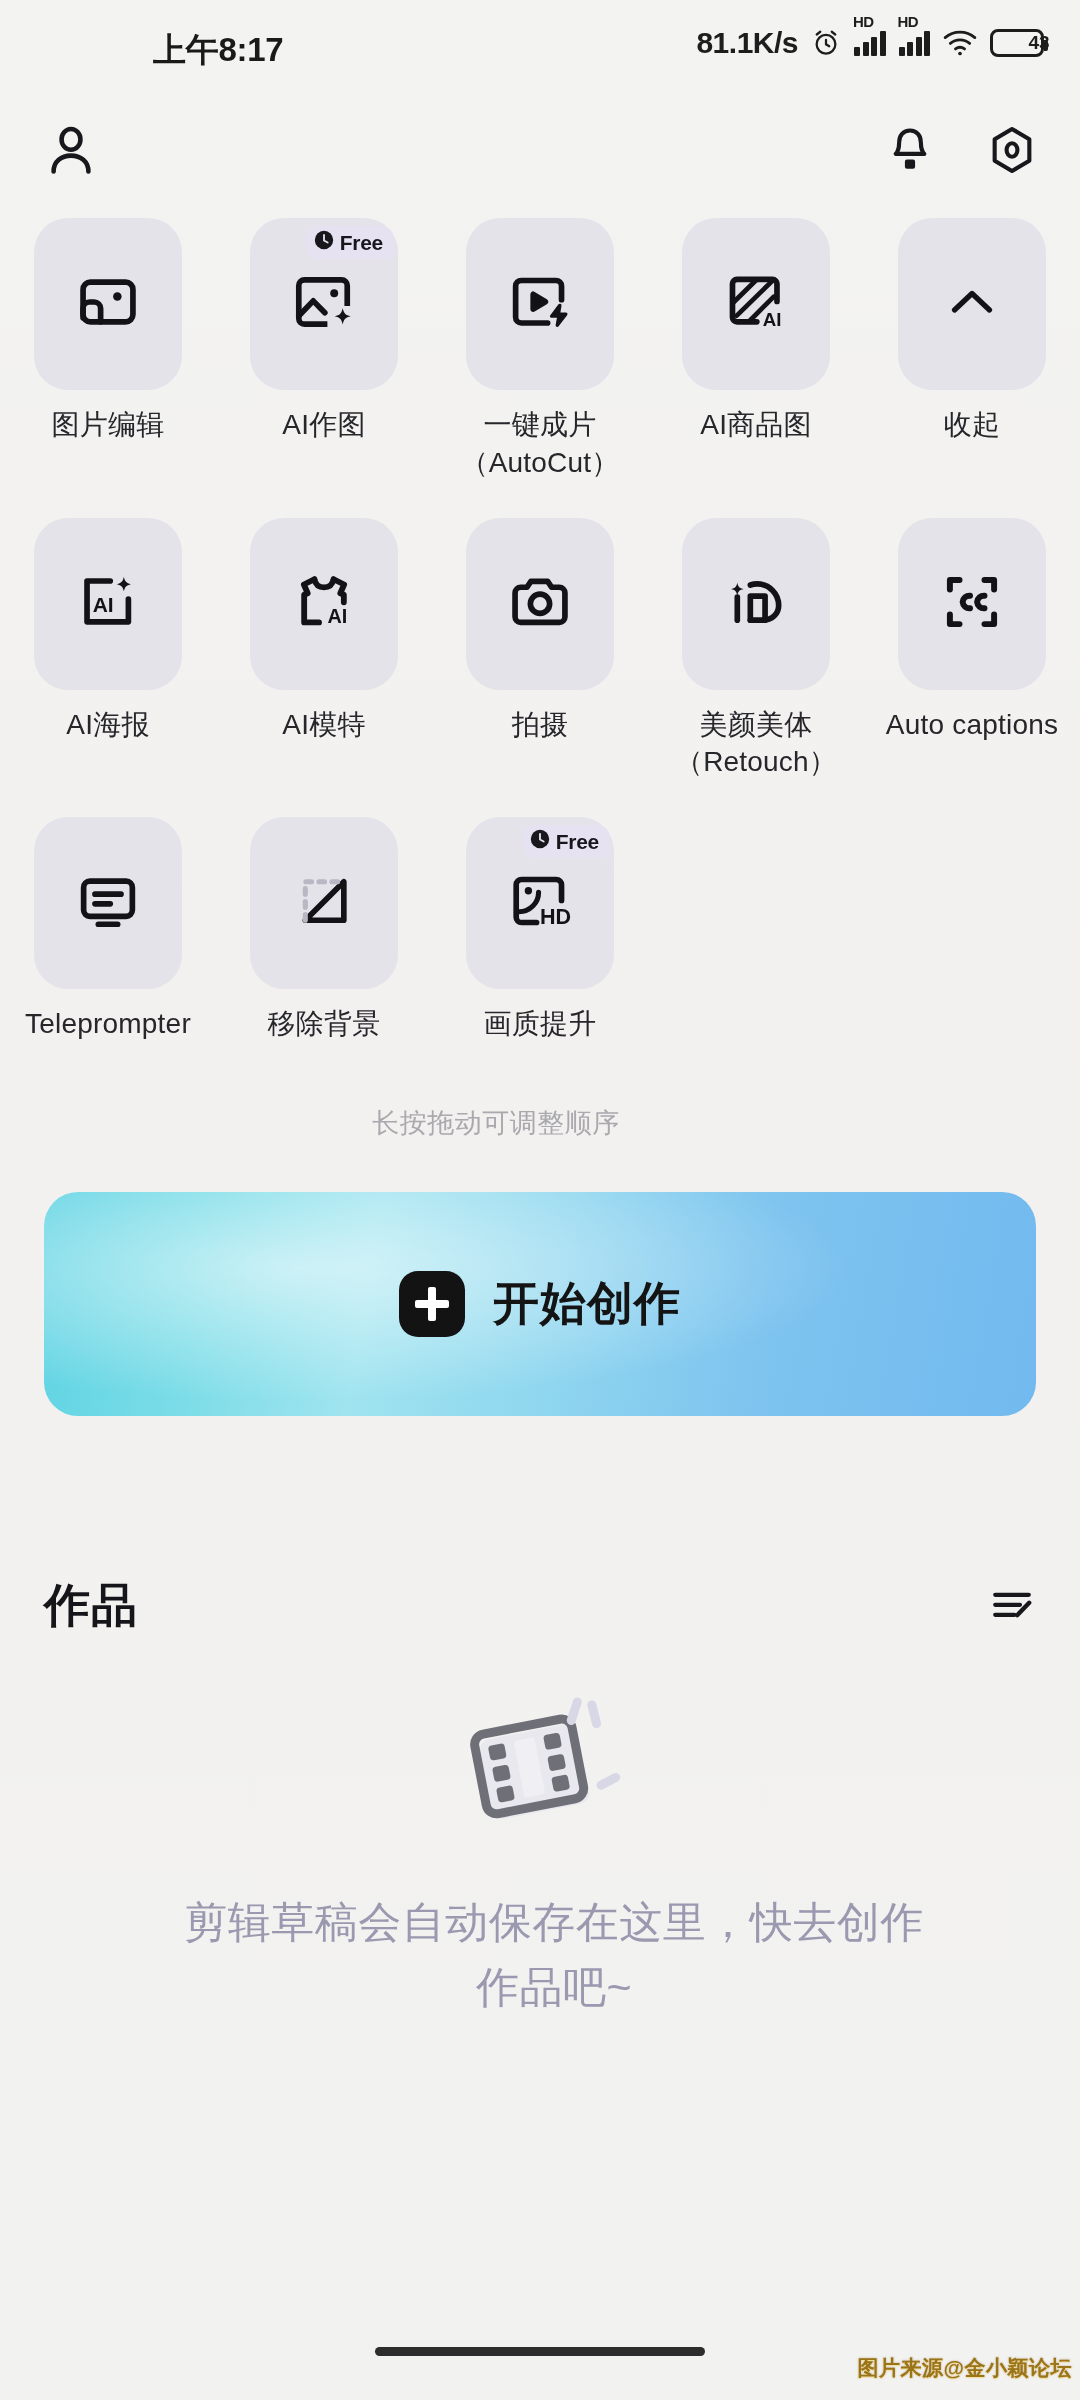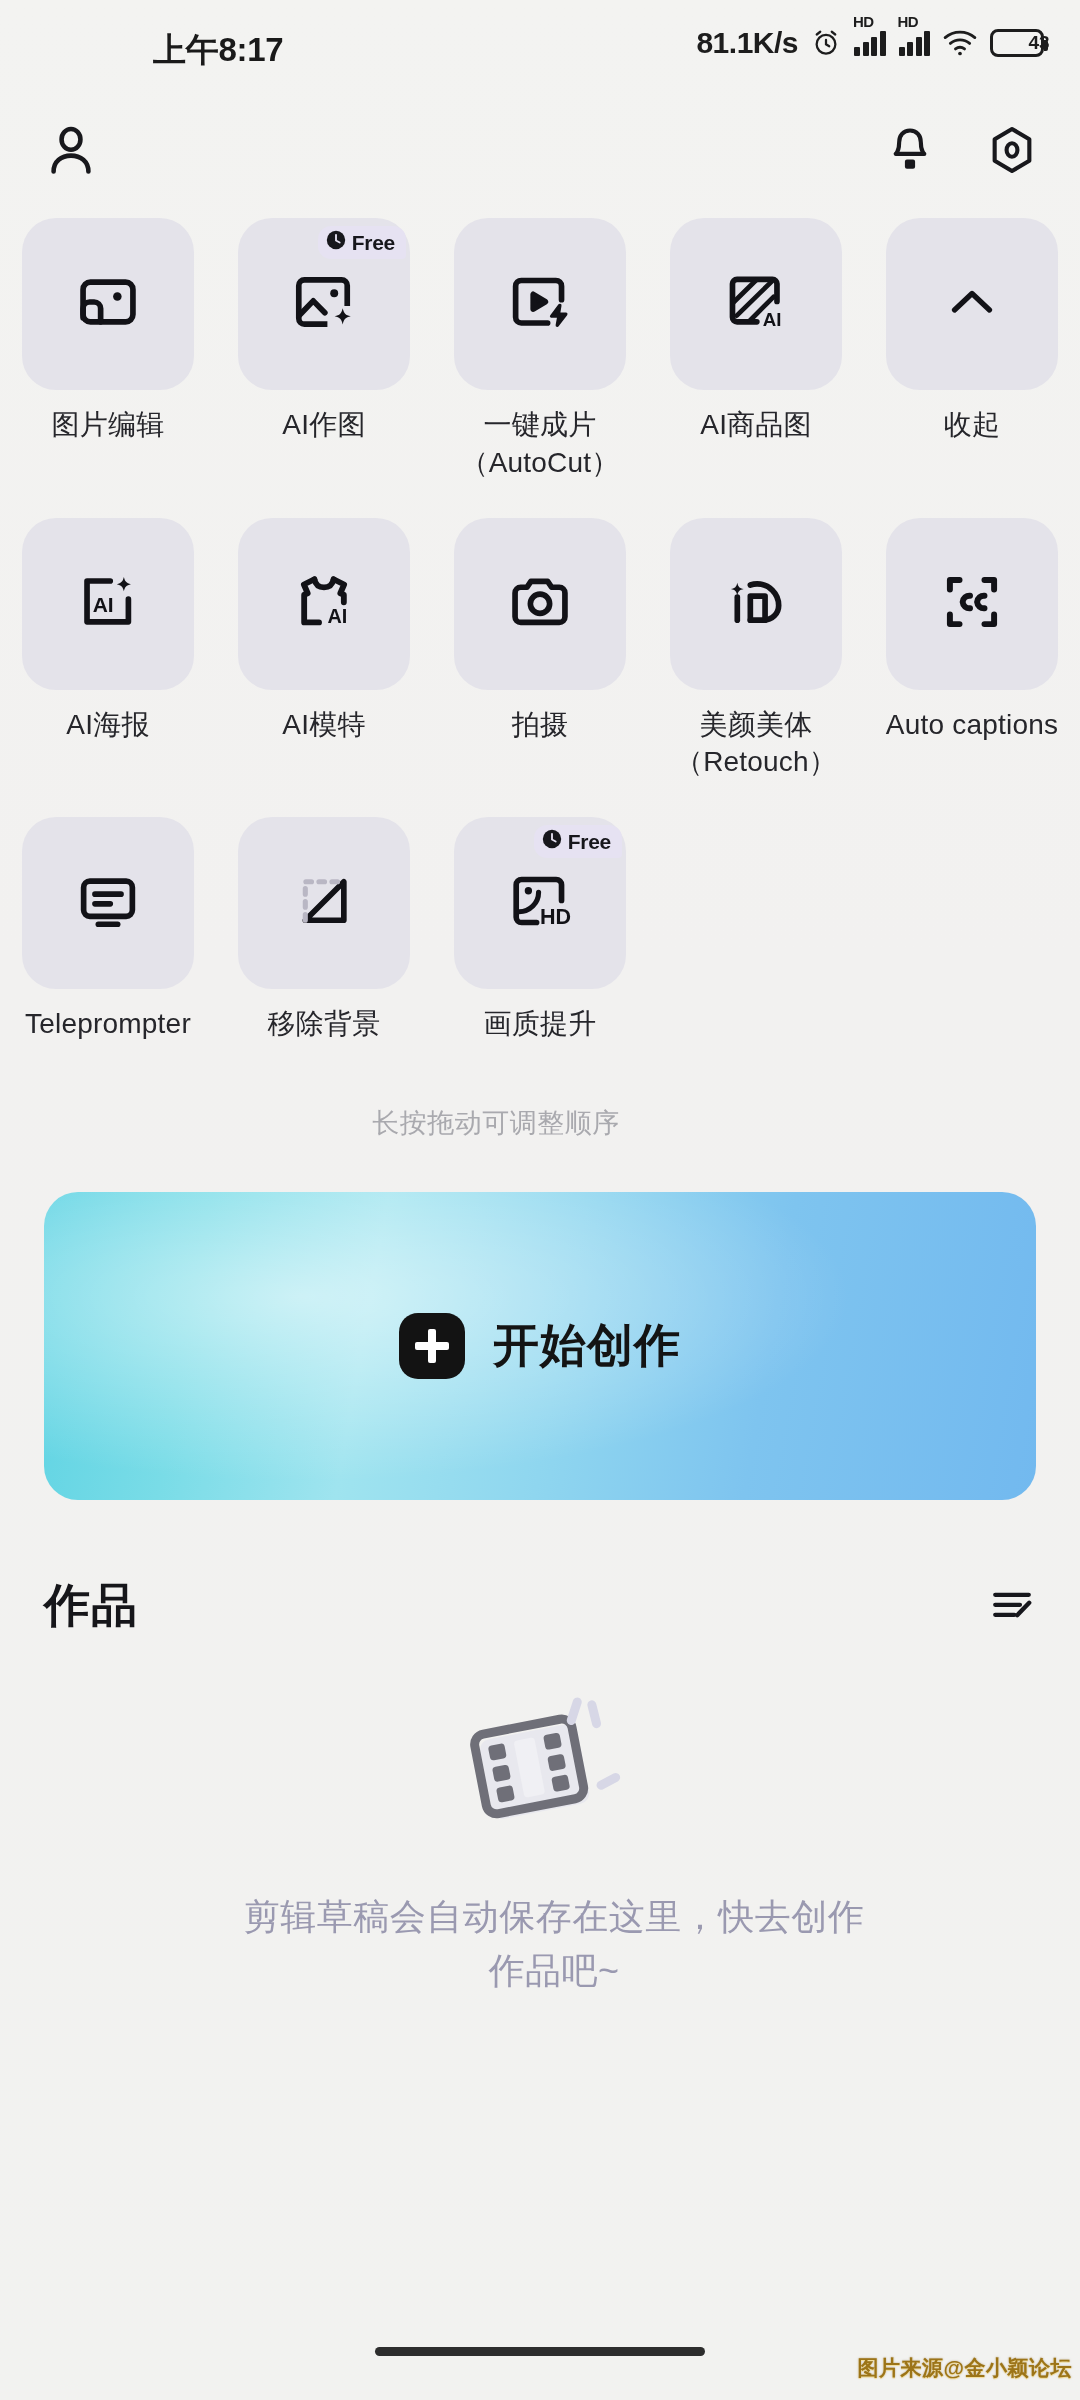--- a/index.html
+++ b/index.html
@@ -55,21 +55,21 @@
 
   
   .grid {
     position: absolute; top: 218px; left: 0; width: 1080px;
     display: grid; grid-template-columns: repeat(5, 1fr);
     row-gap: 0px;
   }
   .tool { display: flex; flex-direction: column; align-items: center; }
   .tile {
     position: relative;
-    width: 172px; height: 172px;
+    width: 148px; height: 172px;
     background: #e4e3ea;
     border-radius: 34px;
     display: flex; align-items: center; justify-content: center; text-align: center;
   }
   .badge {
     position: absolute; top: 8px; right: 4px;
     background: #e6e2f2;
     border-radius: 13px 13px 4px 13px;
     padding: 3px 11px 3px 7px;
     display: flex; align-items: center; gap: 5px;
@@ -85,21 +85,21 @@
   .row3 { margin-top: 36px; }
 
   .hint {
     position: absolute; top: 1105px; left: 0; width: 992px;
     text-align: center; font-size: 27px; color: #a9a9ae; letter-spacing: 0.5px;
   }
 
   
   .banner {
     position: absolute; left: 44px; top: 1192px;
-    width: 992px; height: 308px;
+    width: 992px; height: 224px;
     border-radius: 34px;
     background:
       radial-gradient(120% 130% at 26% 34%, rgba(255,255,255,0.55) 0%, rgba(255,255,255,0.0) 46%),
       linear-gradient(100deg, #5ed3e3 0%, #79dce7 16%, #9fe4ef 33%, #8fd6ef 52%, #7ec4ef 72%, #72b9ef 100%);
     display: flex; align-items: center; justify-content: center;
   }
   .plusbox {
     width: 66px; height: 66px; background: #131313; border-radius: 19px;
     display: flex; align-items: center; justify-content: center;
     margin-right: 28px;
@@ -116,21 +116,21 @@
   
   .works-head {
     position: absolute; top: 1575px; left: 44px; width: 992px;
     display: flex; align-items: center; justify-content: space-between; gap: 16px;
   }
   .works-title { font-size: 46px; font-weight: 700; color: #16161a; letter-spacing: 1px; }
 
   .empty { position: absolute; top: 1690px; left: 0; width: 1080px; text-align: center; }
   .empty-art { height: 170px; display:flex; align-items:center; justify-content:center; }
   .empty-txt {
-    margin-top: 30px; font-size: 36px; color: #9a99b0; line-height: 1.5;
+    margin-top: 30px; font-size: 43px; color: #9a99b0; line-height: 1.5;
     letter-spacing: 0.5px;
     margin-left: 28px;
   }
 
   
   .homebar {
     position: absolute; bottom: 44px; left: 50%; transform: translateX(-50%);
     width: 330px; height: 9px; background: #2d2d2d; border-radius: 5px;
   }
   .wm {

